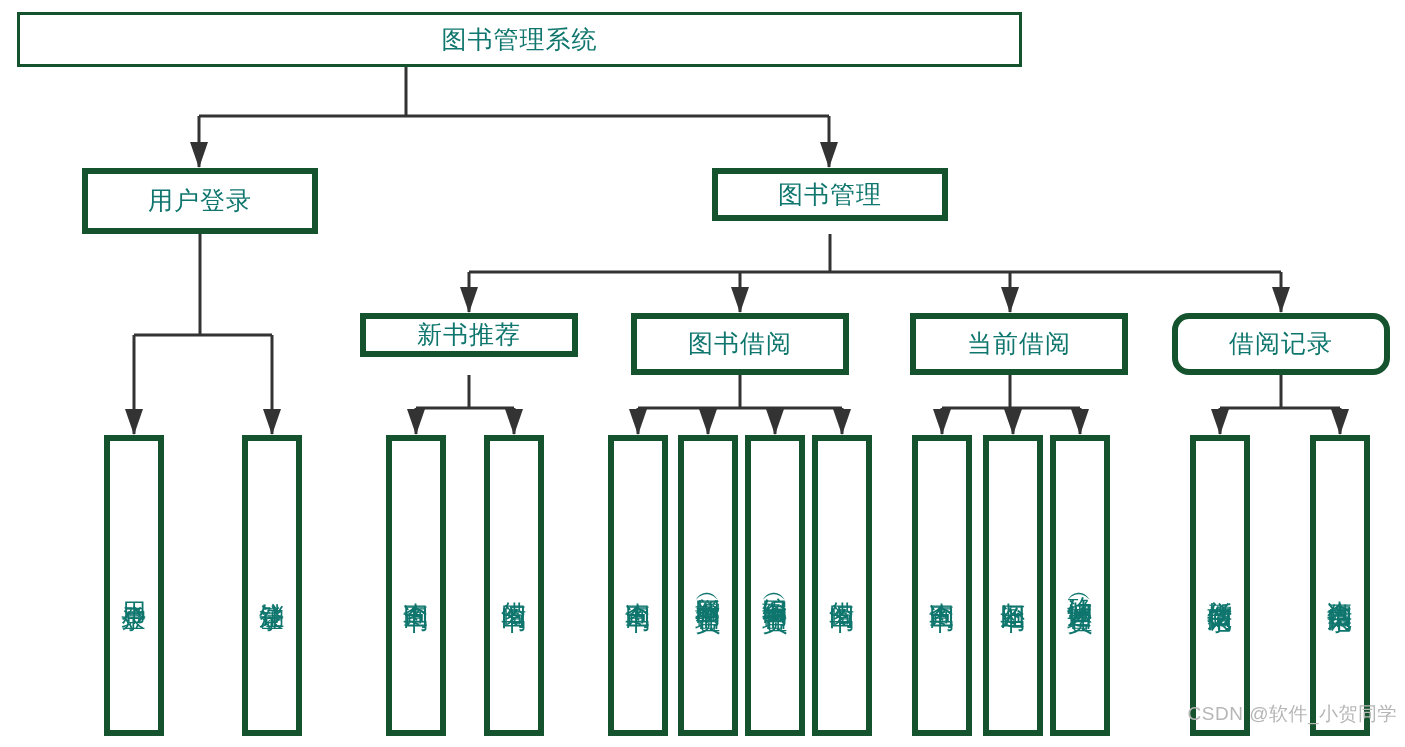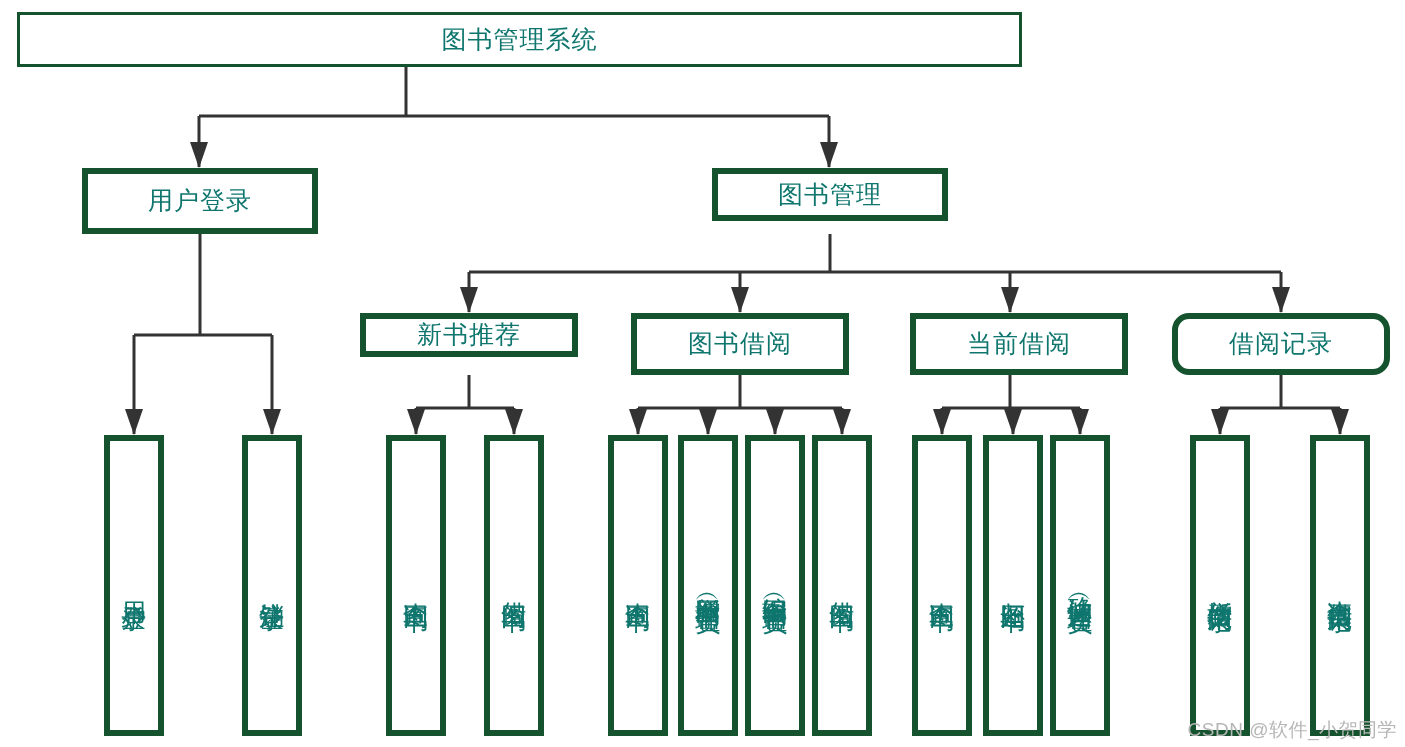--- a/index.html
+++ b/index.html
@@ -54,21 +54,21 @@
     writing-mode: vertical-rl;
     text-orientation: upright;
     white-space: nowrap;
   }
   .node.root {
     border-width: 3px;
   }
   .watermark {
     position: absolute;
     right: 8px;
-    bottom: 4px;
+    bottom: 20px;
     font-size: 19px;
     color: #b6b6b6;
     letter-spacing: 0.5px;
     white-space: nowrap;
   }
 </style>
 </head>
 <body>
 
 <div id="canvas">

